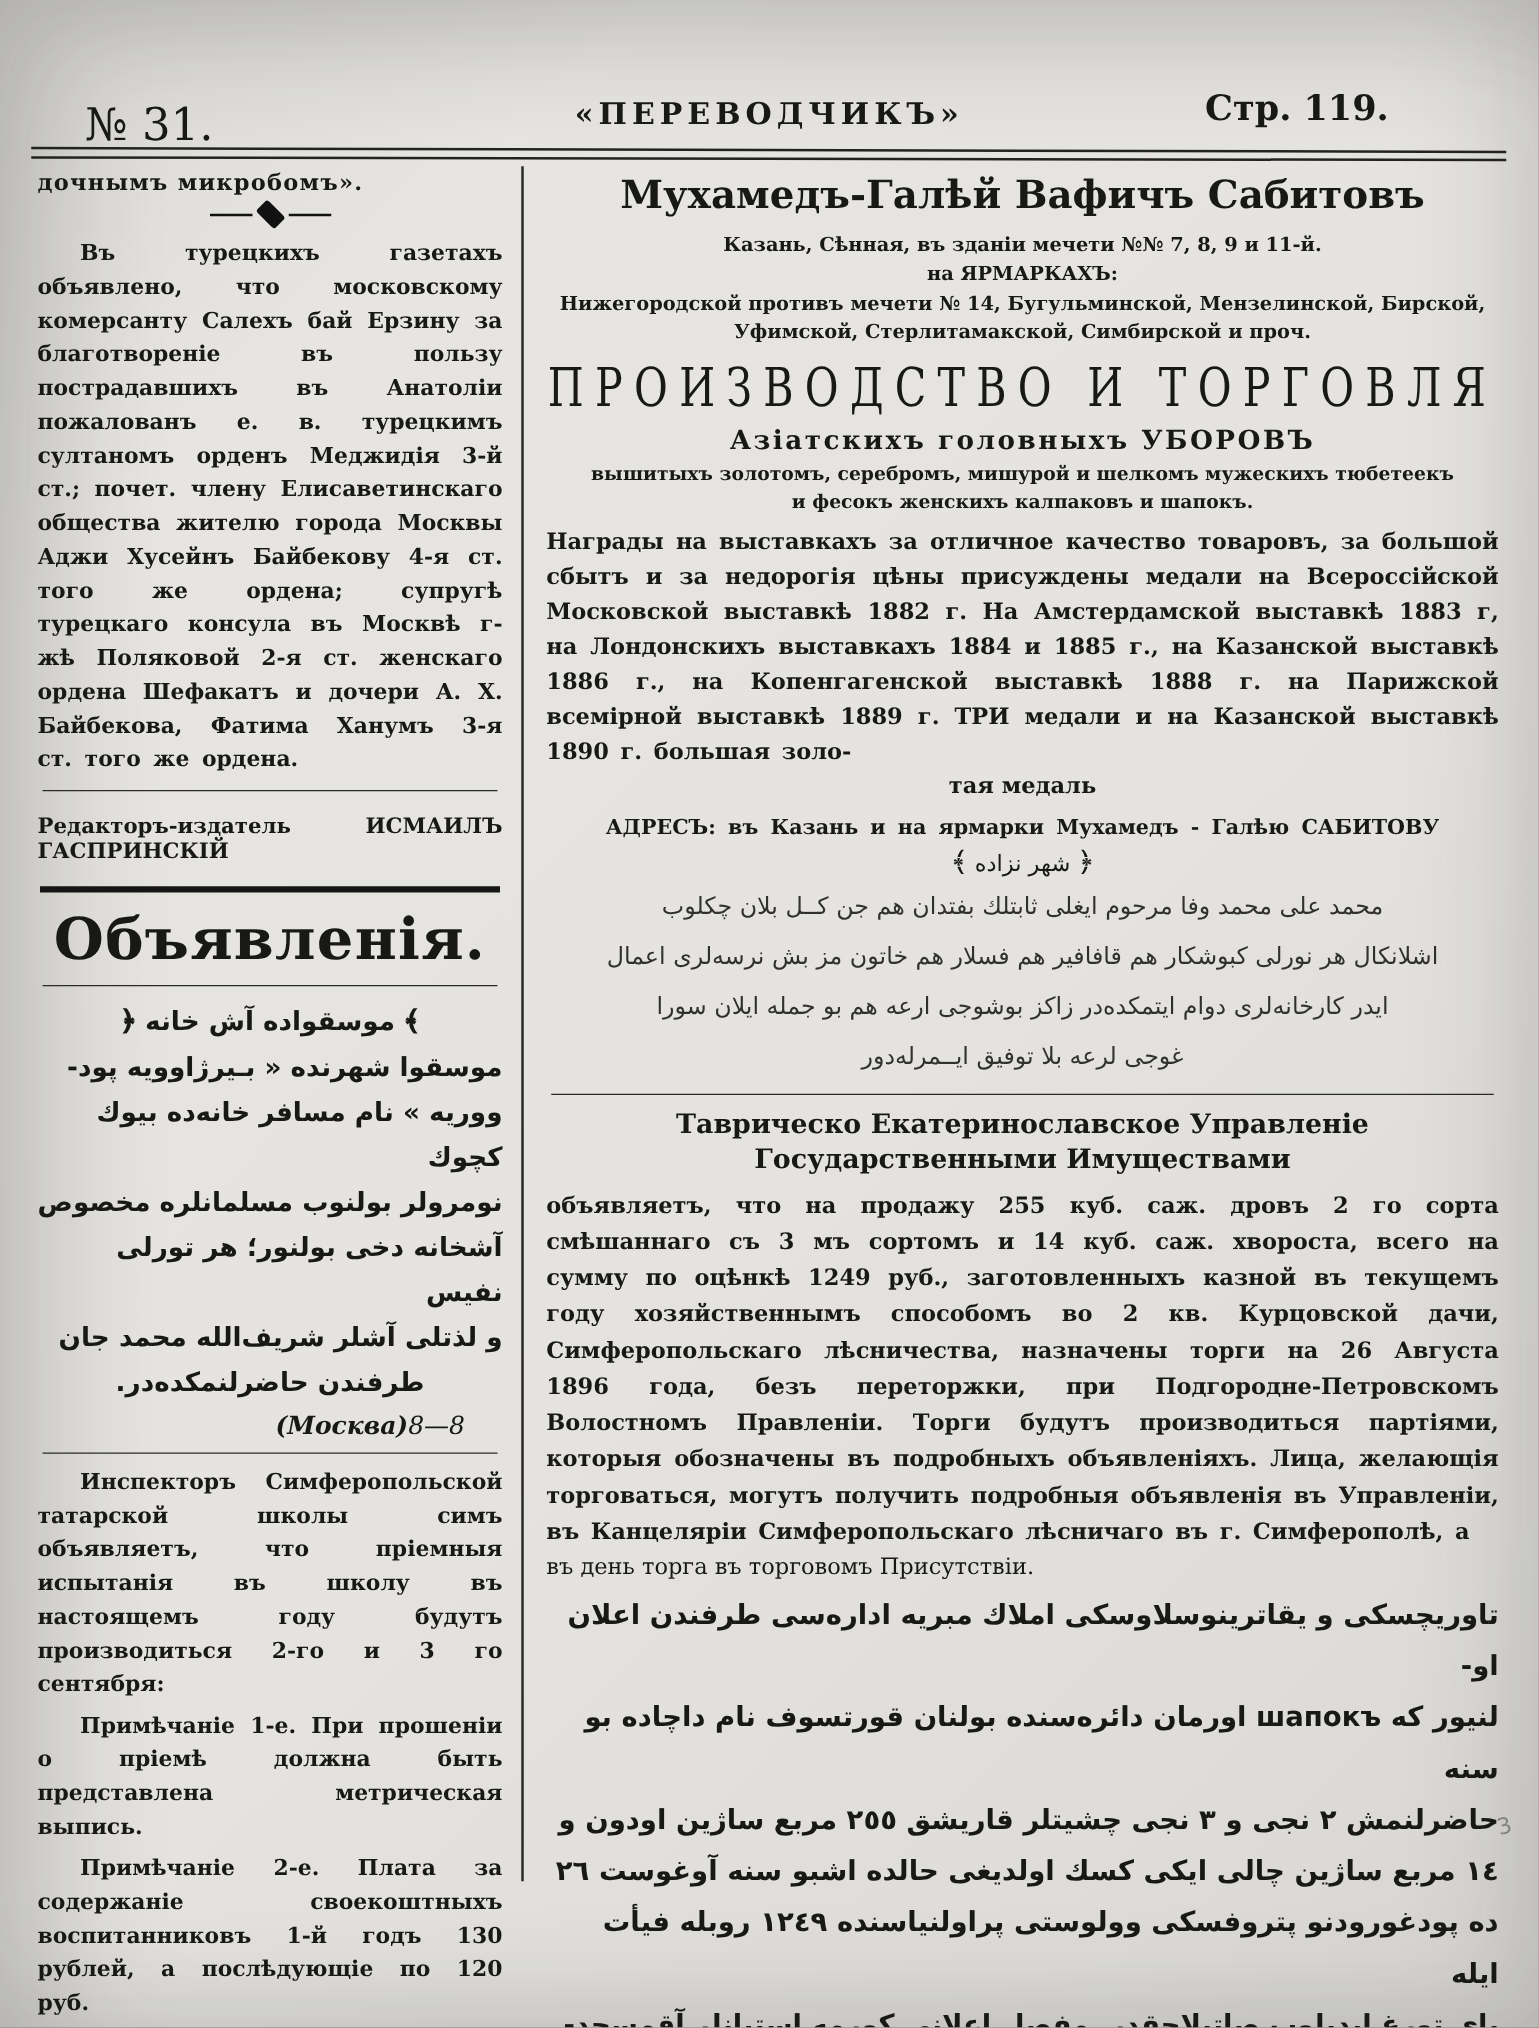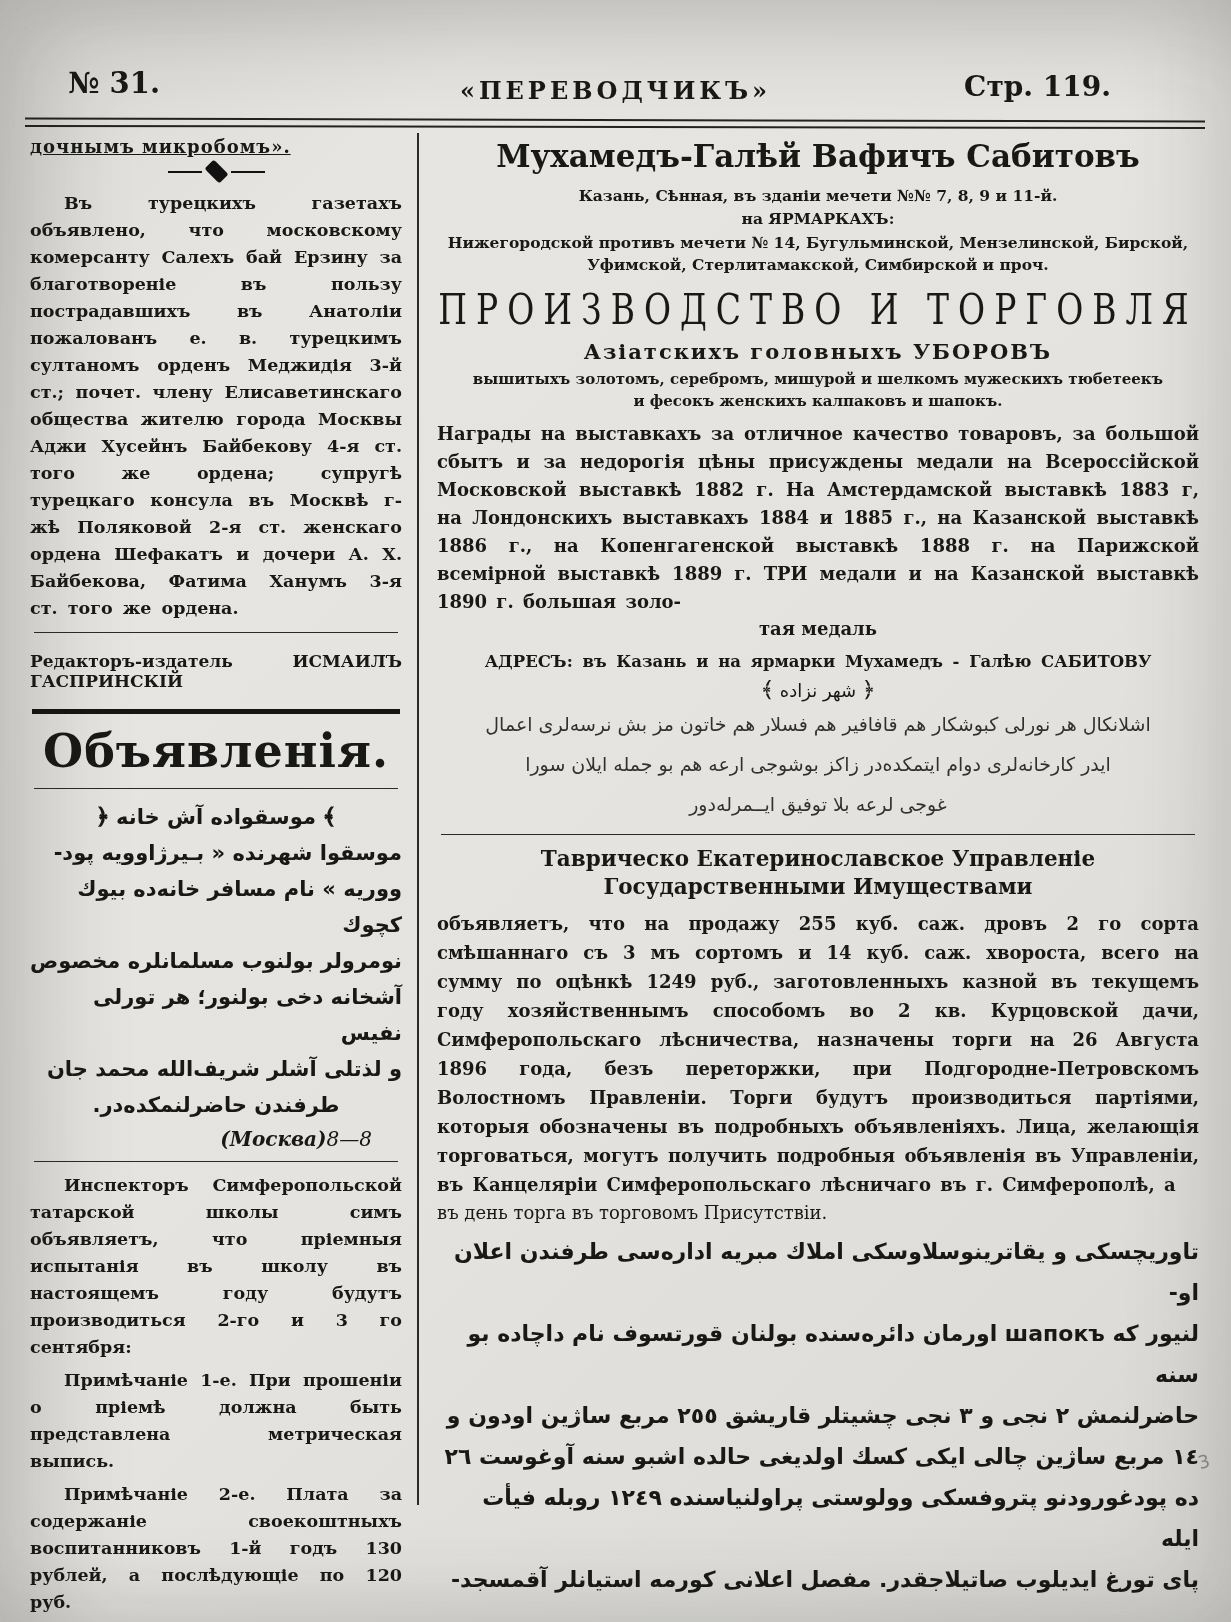--- a/index.html
+++ b/index.html
@@ -8,21 +8,21 @@
     width:1231px;height:1622px;
     margin:0 auto;
     background:linear-gradient(135deg,#d9d8d4 0%,#e6e5e1 18%,#e4e3df 55%,#dddcd8 85%,#d5d4d0 100%);
     box-shadow:inset 45px 35px 90px rgba(40,40,40,.18), inset -35px -25px 80px rgba(60,60,60,.12);
     overflow:hidden;
     color:#181817;
     font-family:"DejaVu Serif","Liberation Serif",serif;
   }
   
   .hdr{position:absolute;top:58px;left:0;width:100%;height:56px;}
-  .hdr .issue{position:absolute;left:68px;top:8px;font-size:29px;font-weight:bold;}
+  .hdr .issue{position:absolute;left:68px;top:22px;font-size:36px;font-weight:normal;}
   .hdr .mast{position:absolute;left:0;right:0;top:18px;text-align:center;font-size:24px;font-weight:bold;letter-spacing:4px;}
   .hdr .pageno{position:absolute;right:120px;top:12px;font-size:28px;font-weight:bold;}
   .rule-top1{position:absolute;top:119px;left:25px;width:1180px;height:2px;background:#222;transform:rotate(.15deg);}
   .rule-top2{position:absolute;top:126px;left:25px;width:1180px;height:2px;background:#222;transform:rotate(.1deg);}
   
   .vdivider{position:absolute;top:133px;left:417px;width:2px;height:1372px;background:#2a2a2a;}
   .col-l{position:absolute;top:136px;left:30px;width:372px;}
   .col-r{position:absolute;top:136px;left:437px;width:762px;}
   
   .rus-p{font-size:17.5px;font-weight:600;line-height:27px;text-align:justify;word-spacing:4px;margin:0 0 6px 0;}
@@ -30,21 +30,21 @@
   .c{text-align:center;}
   .thin-rule{border:none;border-top:1.5px solid #2a2a2a;margin:10px 4px;}
   .thick-rule{border:none;border-top:5px solid #151515;margin:10px 2px;}
   .arab{direction:rtl;font-family:"DejaVu Sans",sans-serif;font-weight:bold;font-size:21px;}
   .arab .ln{line-height:36px;text-align:right;}
   .arab .ln.c{text-align:center;}
   .calli{direction:rtl;font-family:"DejaVu Sans",sans-serif;font-weight:normal;font-size:19px;opacity:.88;}
   .calli .ln{line-height:40px;text-align:center;}
   .flourish{display:inline-block;font-family:"DejaVu Sans",sans-serif;font-size:22px;transform:scaleX(1.2);}
   
-  .frag{font-size:18px;font-weight:bold;letter-spacing:1px;margin:0 0 8px 0;text-decoration:underline;}
+  .frag{font-size:18px;font-weight:bold;letter-spacing:1px;margin:0 0 8px 0;}
   .orn{display:flex;align-items:center;justify-content:center;margin:6px 0 12px 0;}
   .orn .bar{width:34px;height:2px;background:#111;}
   .orn .diamond{width:13px;height:13px;background:#111;transform:rotate(45deg) scaleX(1.6);margin:0 8px;border-radius:2px;}
   .editor{font-size:17px;font-weight:bold;text-align:justify;word-spacing:6px;margin:18px 0;}
   .ads-head{font-size:46px;font-weight:bold;text-align:center;margin:6px 0 4px 0;letter-spacing:1px;}
   .moskva-row{display:flex;justify-content:flex-end;padding:0 30px 0 60px;font-size:20px;margin-top:4px;}
   .moskva{font-weight:bold;font-style:italic;}
   .runcount{font-style:italic;font-size:20px;}
   
   .sab-title{font-size:31px;font-weight:bold;text-align:center;margin:2px 0 10px 0;}
@@ -144,20 +144,21 @@
 
     <div class="addr">АДРЕСЪ: въ Казань и на ярмарки Мухамедъ - Галѣю САБИТОВУ</div>
 
     <div class="sec-flourish">
       <span class="flourish">﴾</span>
       <span>شهر نزاده</span>
       <span class="flourish">﴿</span>
     </div>
 
     <div class="calli">
+      <div class="ln">محمد على محمد وفا مرحوم ايغلى ثابتلك بفتدان هم جن كــل بلان چكلوب</div>
       <div class="ln">اشلانكال هر نورلى كبوشكار هم قافافير هم فسلار هم خاتون مز بش نرسه‌لرى اعمال</div>
       <div class="ln">ايدر كارخانه‌لرى دوام ايتمكده‌در زاكز بوشوجى ارعه هم بو جمله ايلان سورا</div>
       <div class="ln">غوجى لرعه بلا توفيق ايــمرله‌دور</div>
     </div>
 
     <hr class="thin-rule">
 
     <div class="forest-title">Таврическо Екатеринославское Управленіе Государственными Имуществами</div>
     <p class="forest-p">объявляетъ, что на продажу 255 куб. саж. дровъ 2 го сорта смѣшаннаго съ 3 мъ сортомъ и 14 куб. саж. хвороста, всего на сумму по оцѣнкѣ 1249 руб., заготовленныхъ казной въ текущемъ году хозяйственнымъ способомъ во 2 кв. Курцовской дачи, Симферопольскаго лѣсничества, назначены торги на 26 Августа 1896 года, безъ переторжки, при Подгородне-Петровскомъ Волостномъ Правленіи. Торги будутъ производиться партіями, которыя обозначены въ подробныхъ объявленіяхъ. Лица, желающія торговаться, могутъ получить подробныя объявленія въ Управленіи, въ Канцеляріи Симферопольскаго лѣсничаго въ г. Симферополѣ, а</p>
     <div class="forest-tail">въ день торга въ торговомъ Присутствіи.</div>

